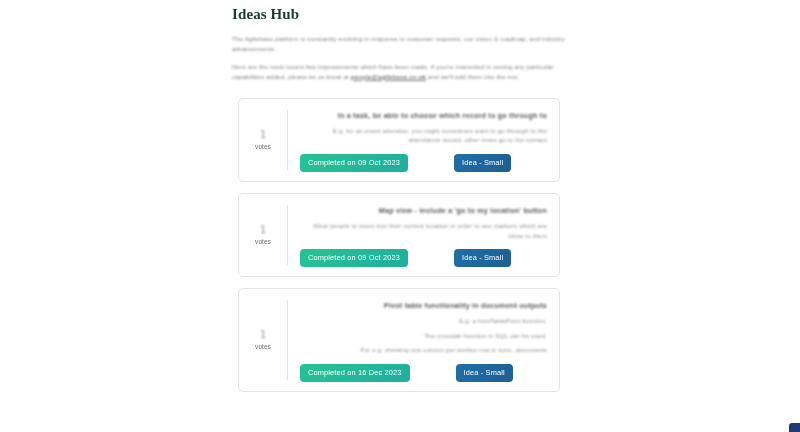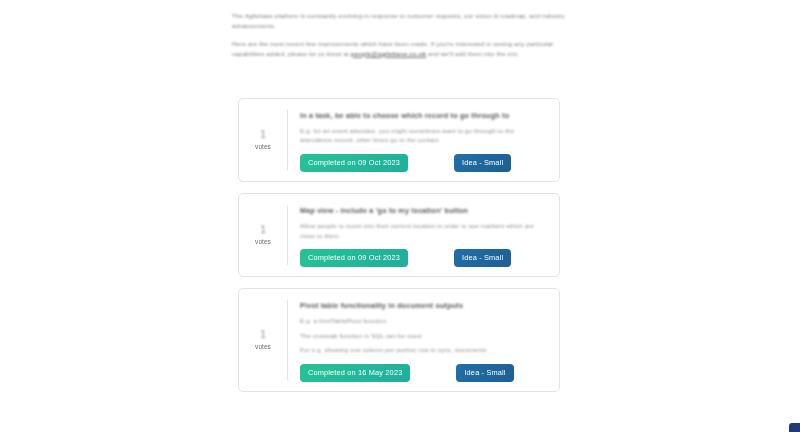--- a/index.html
+++ b/index.html
@@ -105,20 +105,21 @@
     width: 1px;
     background: #e6e6e6;
     flex: 0 0 1px;
     margin: 2px 0;
   }
 
   .body-col {
     flex: 1 1 auto;
     padding: 3px 12px 0 12px;
     min-width: 0;
+    text-align: right;
   }
 
   .idea-title {
     font-size: 7.2px;
     line-height: 10px;
     font-weight: 700;
     color: #585858;
     margin: 0 0 5px 0;
     filter: blur(1.2px);
     -webkit-filter: blur(1.2px);
@@ -168,20 +169,21 @@
     background: #223a7a;
     border-radius: 3px 0 0 0;
   }
 </style>
 </head>
 <body>
 
 <div class="page">
 
   <div class="content-col">
+    <h1 class="page-title">Ideas Hub</h1>
 
     <div class="intro">
       <p>The Agilebase platform is constantly evolving in response to customer requests, our vision &amp; roadmap, and industry advancements.</p>
       <p class="tight"><span>Here are the most recent few improvements which have been made. If you're interested in seeing any particular capabilities added, please let us know at </span><a href="#">people@agilebase.co.uk</a><span> and we'll add them into the mix.</span></p>
     </div>
   </div>
 
   <div class="cards">
 
     <div class="card">
@@ -221,21 +223,21 @@
         <div class="vote-count">1</div>
         <div class="vote-label">votes</div>
       </div>
       <div class="divider"></div>
       <div class="body-col">
         <div class="idea-title">Pivot table functionality in document outputs</div>
         <p class="idea-text">E.g. a htmlTablePivot function.</p>
         <p class="idea-text">The crosstab function in SQL can be used.</p>
         <p class="idea-text">For e.g. showing one column per portion row in sync, documents</p>
         <div class="badges">
-          <span class="badge badge-status">Completed on 16 May 2023</span>
+          <span class="badge badge-status">Completed on 16 Dec 2023</span>
           <span class="badge badge-size">Idea - Small</span>
         </div>
       </div>
     </div>
 
   </div>
 
   <div class="chat-widget"></div>
 
 </div>

